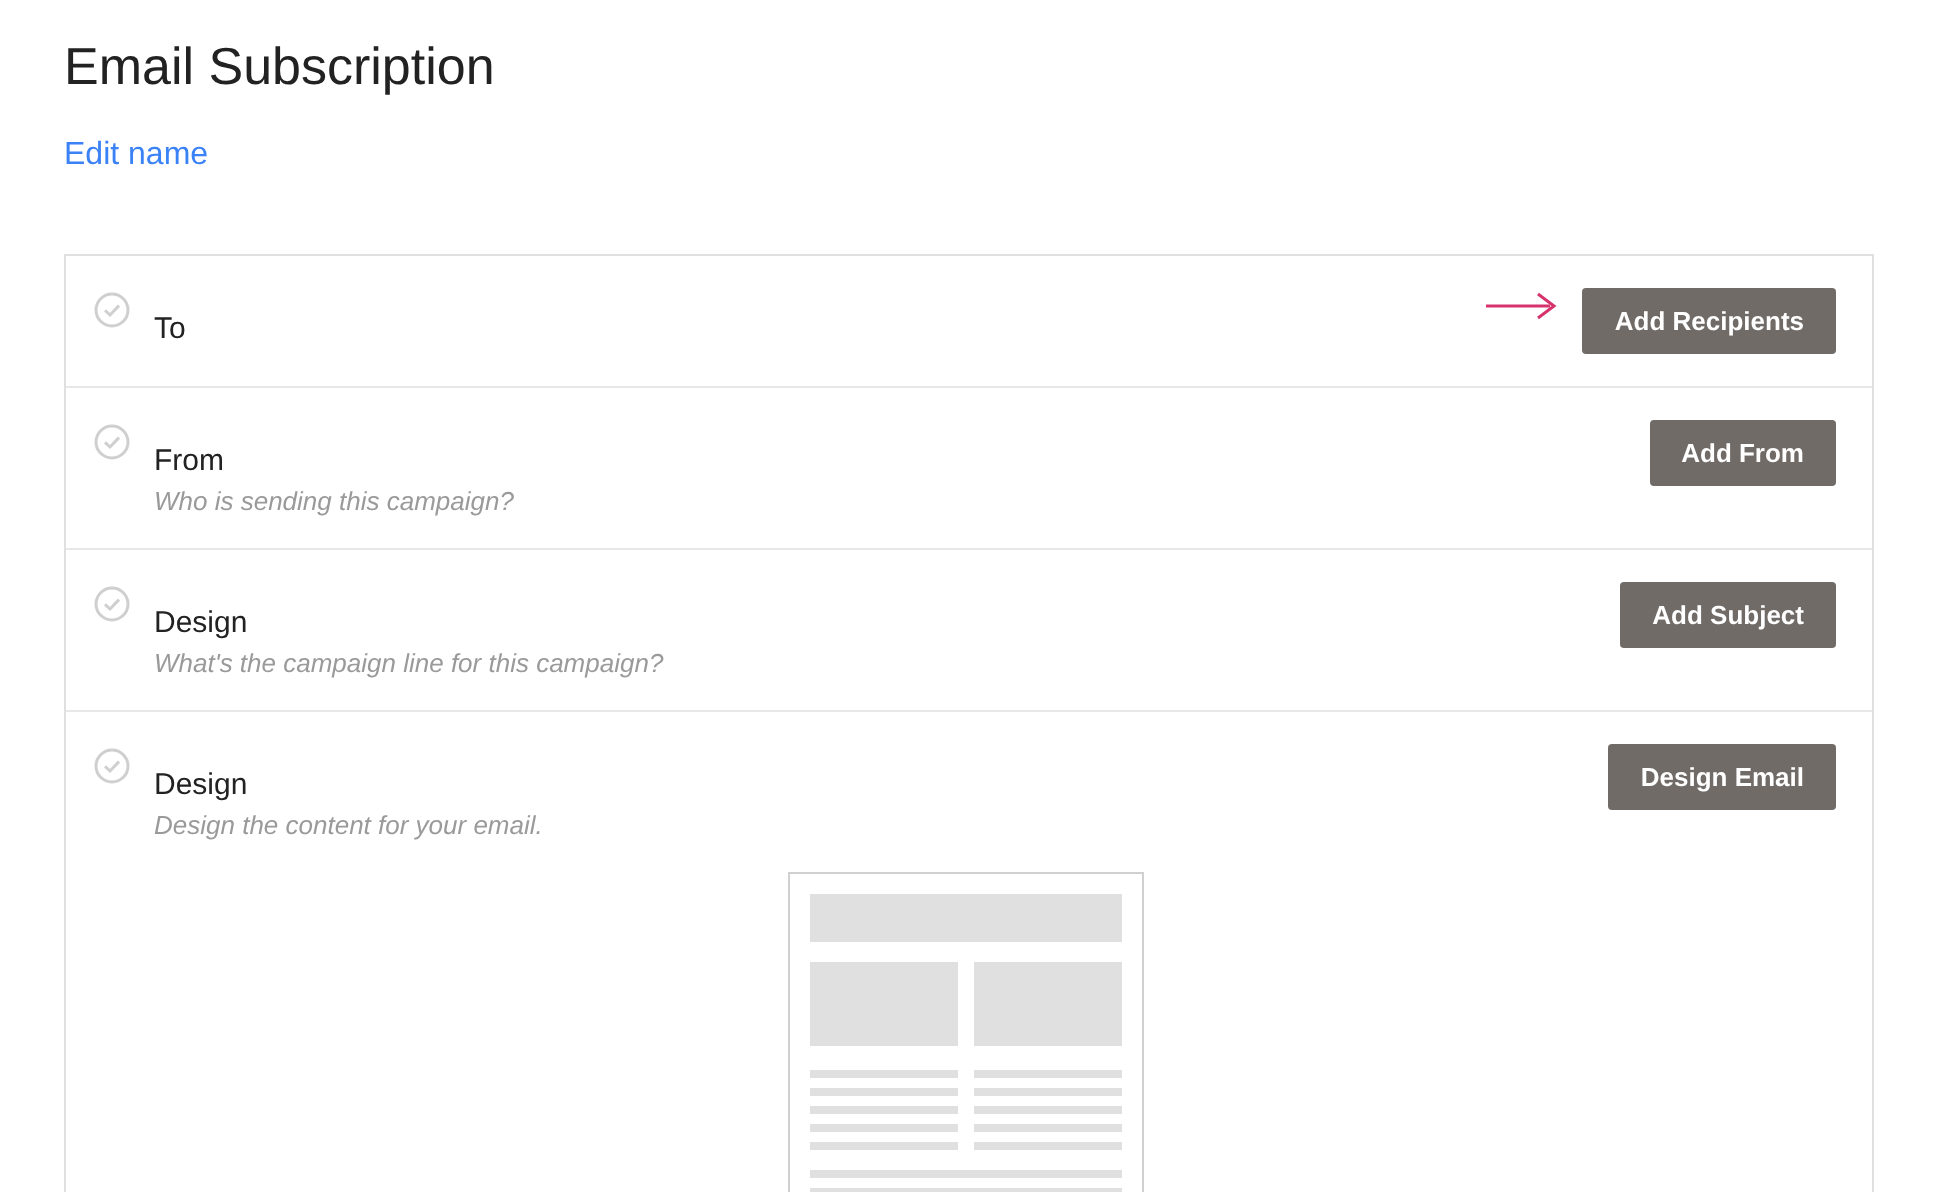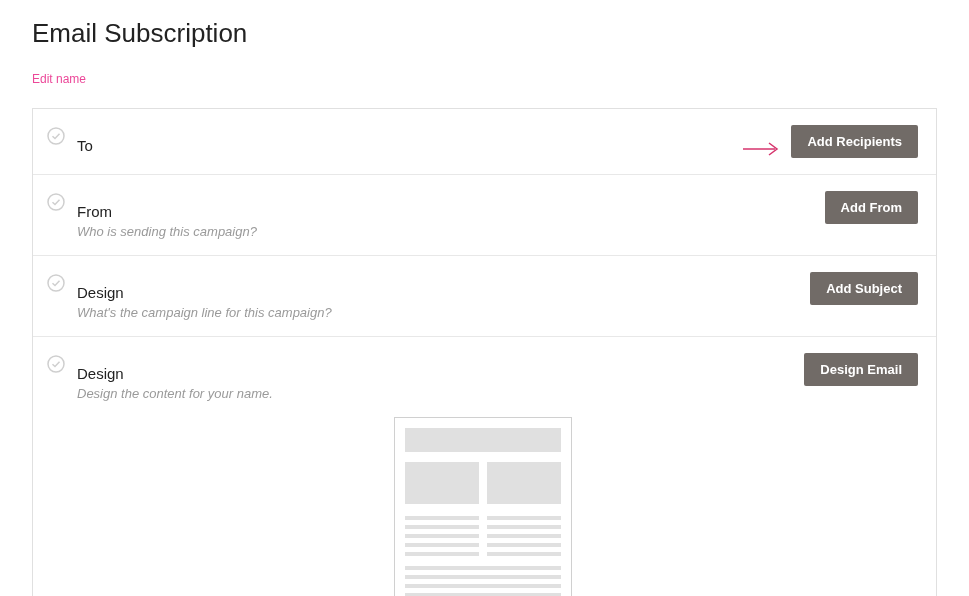--- a/index.html
+++ b/index.html
@@ -14,26 +14,26 @@
   .container {
     padding: 18px 32px 0 32px;
   }
   .page-title {
     font-size: 26px;
     font-weight: 400;
     color: #222;
     margin-bottom: 20px;
   }
   .edit-link {
-    font-size: 12px;
-    color: #ec4899;
+    font-size: 16px;
+    color: #3b82f6;
     text-decoration: none;
     cursor: pointer;
     display: inline-block;
-    margin-bottom: 22px;
+    margin-bottom: 40px;
   }
   .panel {
     border: 1px solid #e0e0e0;
     background: #fff;
   }
   .row {
     display: flex;
     align-items: flex-start;
     padding: 16px 18px 16px 14px;
     border-bottom: 1px solid #e8e8e8;
@@ -55,21 +55,21 @@
     margin-top: 12px;
   }
   .row-desc {
     font-size: 13px;
     color: #9a9a9a;
     font-style: italic;
   }
   .row-actions {
     flex: 0 0 auto;
     display: flex;
-    align-items: flex-end;
+    align-items: flex-start;
   }
   .btn {
     background: #716b67;
     color: #fff;
     border: none;
     font-size: 13px;
     font-weight: 600;
     padding: 9px 16px;
     cursor: pointer;
     border-radius: 2px;
@@ -193,21 +193,21 @@
 
     <div class="row content-row">
       <span class="check">
         <svg width="18" height="18" viewBox="0 0 18 18">
             <circle cx="9" cy="9" r="8" fill="none" stroke="#cfcfcf" stroke-width="1.5"></circle>
             <path d="M5.5 9.2 L8 11.5 L12.5 6.8" fill="none" stroke="#cfcfcf" stroke-width="1.5"></path>
           </svg>
       </span>
       <div class="row-body">
         <div class="row-title">Design</div>
-        <div class="row-desc">Design the content for your name.</div>
+        <div class="row-desc">Design the content for your email.</div>
       </div>
       <div class="row-actions">
         <button class="btn">Design Email</button>
       </div>
 
       <div class="preview-wrap">
         <div class="preview">
           <div class="pv-header"></div>
           <div class="pv-cols">
             <div class="pv-col"></div>

